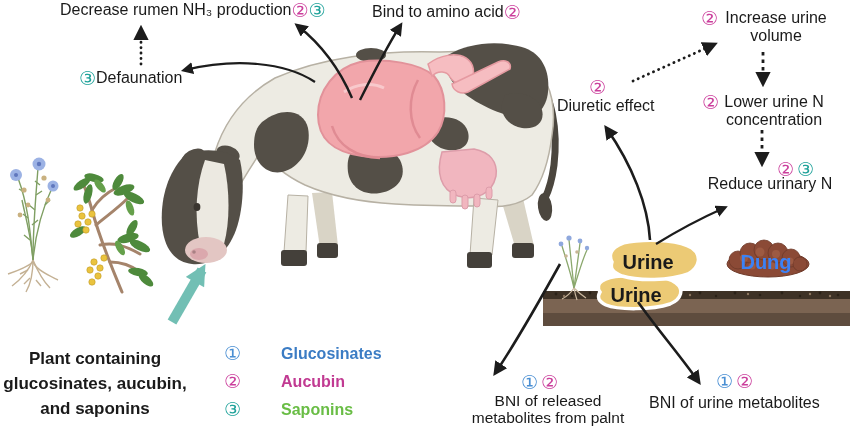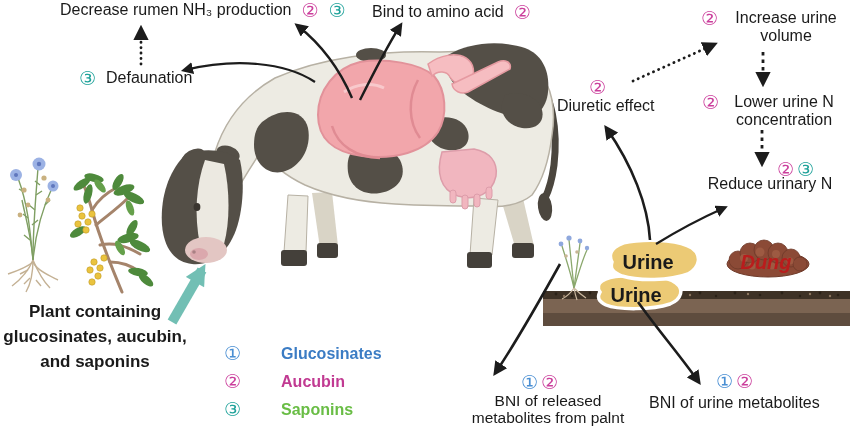--- a/index.html
+++ b/index.html
@@ -2,32 +2,32 @@
 <html><head>
 <meta charset="utf-8">
 <style>
   html,body{margin:0;padding:0;background:#ffffff;}
   .stage{
     position:relative;width:850px;height:429px;background:#ffffff;overflow:hidden;
     font-family:"Liberation Sans","DejaVu Sans",sans-serif;color:#1a1a1a;
   }
   .art{position:absolute;left:0;top:0;z-index:1;}
   .lbl{position:absolute;z-index:3;font-size:16px;line-height:1.15;}
-  .row{display:flex;align-items:flex-start;gap:10px;white-space:nowrap;}
+  .row{display:flex;align-items:flex-start;gap:0;white-space:nowrap;}
   .badge{font-size:19px;line-height:1;font-weight:400;}
   .b1{color:#4a8fd3}.b2{color:#cb3f9c}.b3{color:#1fa29a}
   .blk span{display:block;}
   .center{text-align:center;}
-  .bold{font-weight:bold;}
+  .bold{font-weight:bold;margin-top:47px;}
   .legend{position:absolute;left:224px;top:344px;z-index:3;display:flex;flex-direction:column;gap:9px;}
   .legend .row{gap:11px;align-items:center;}
   .leg-label{font-weight:bold;font-size:16px;margin-left:29px;}
   .leg-blue{color:#3b7cc4}.leg-pink{color:#c13a92}.leg-green{color:#69bd45}
   .ground-lbl{position:absolute;z-index:3;font-weight:bold;font-size:20px;transform:translateX(-50%);}
-  .white{color:#b91c1c;font-style:italic;}
+  .white{color:#3b82f6;}
 </style>
 </head>
 <body>
 
 <div class="stage">
 
   <svg class="art" width="850" height="429" viewBox="0 0 850 429">
     <defs>
       <marker id="ah" viewBox="0 0 7 7" markerWidth="5.5" markerHeight="5.5" refX="4.6" refY="3.5" orient="auto">
         <path d="M0,0 L7,3.5 L0,7 Z" fill="#1c1c1c"></path>

